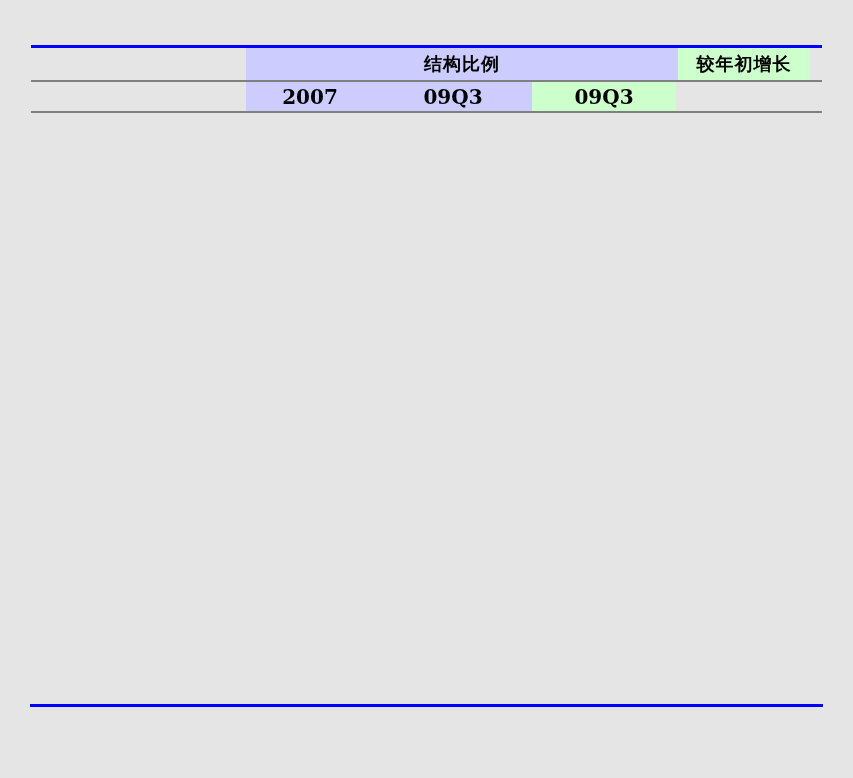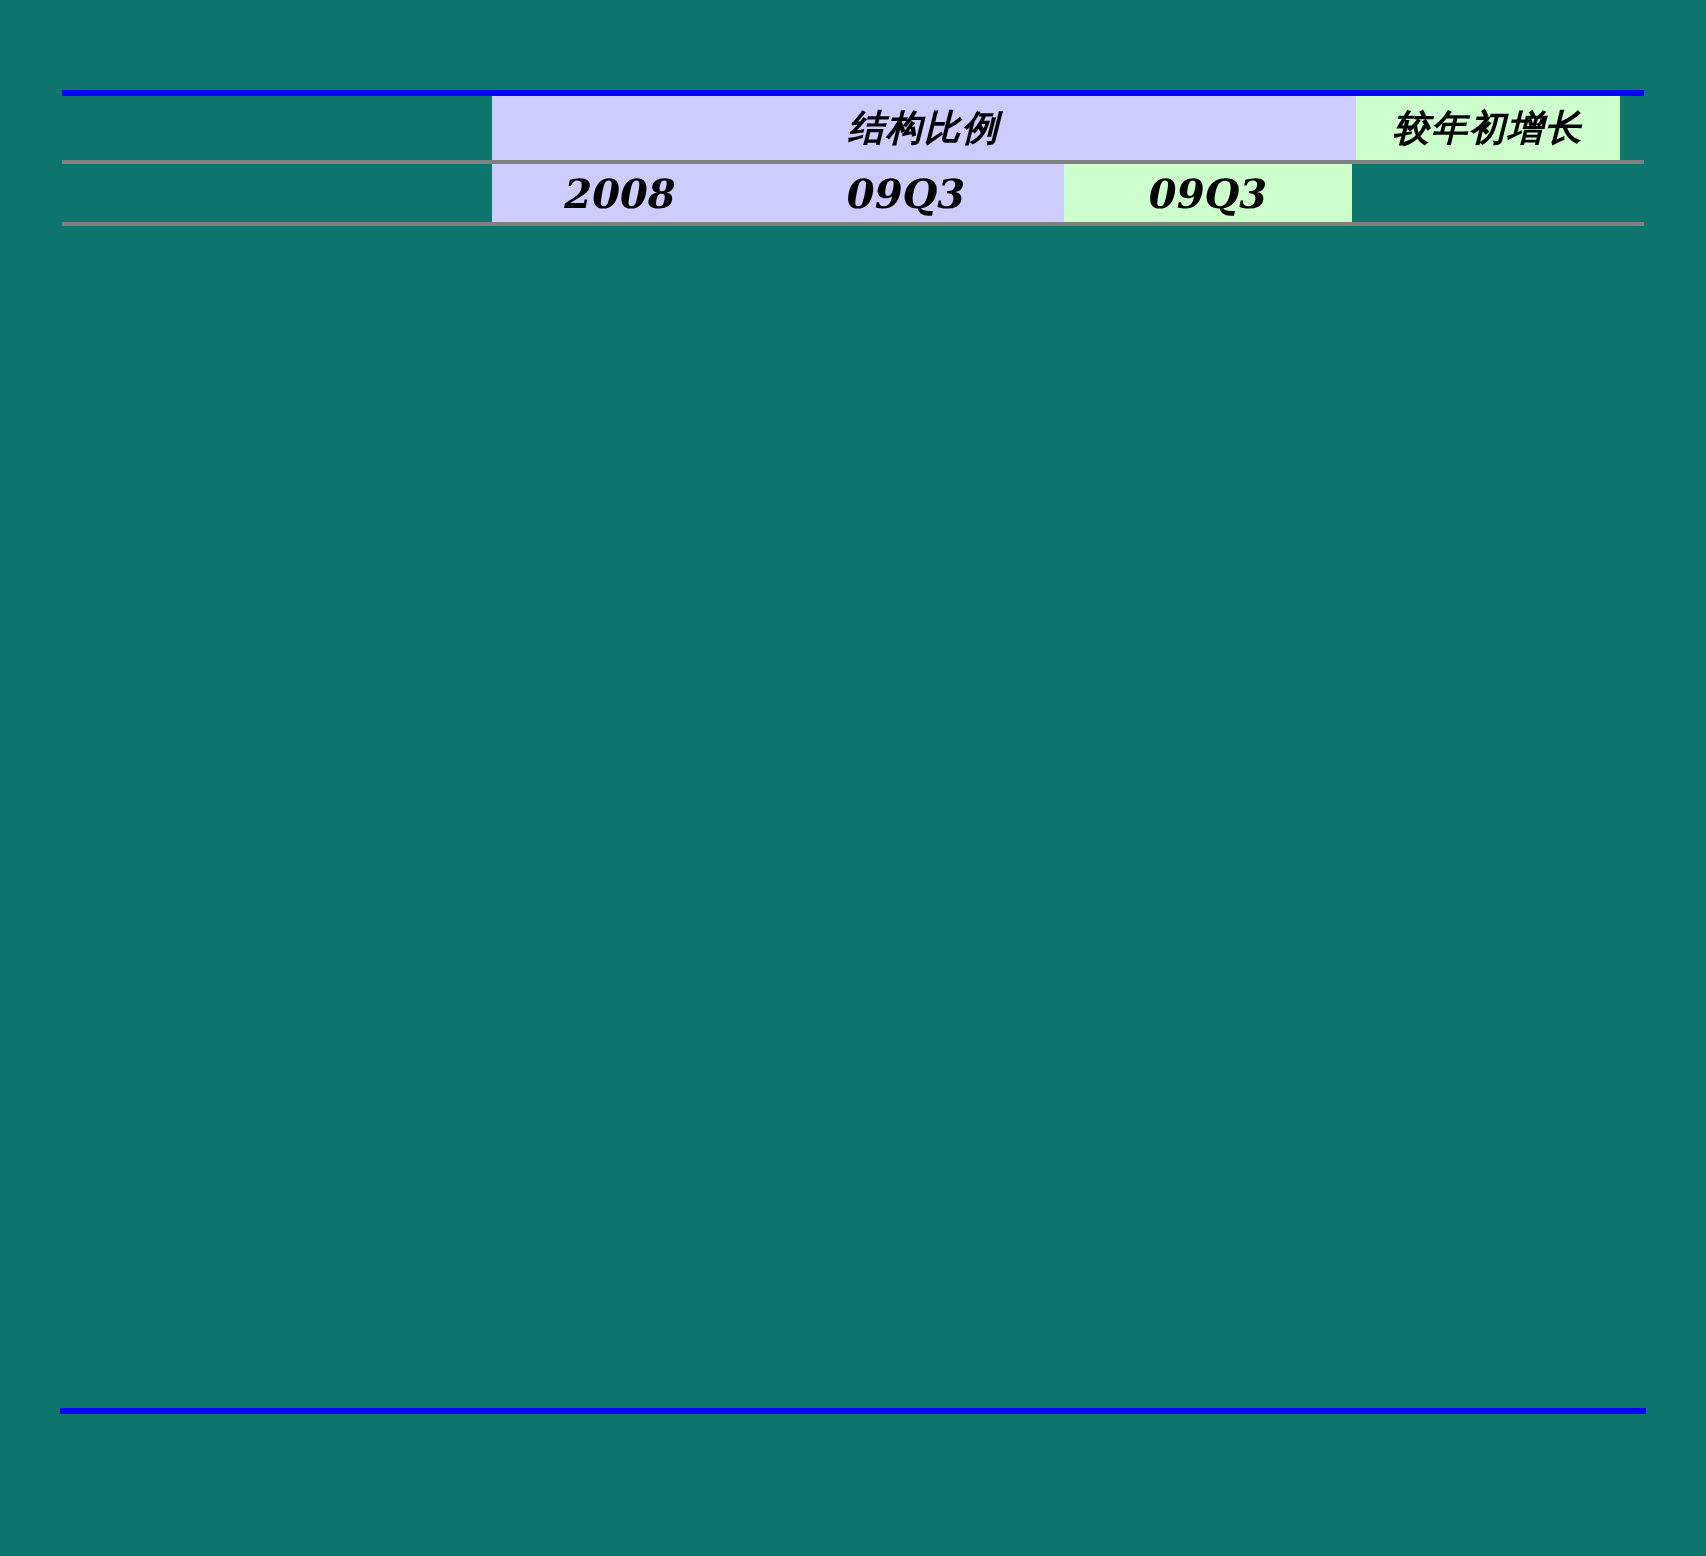--- a/index.html
+++ b/index.html
@@ -8,22 +8,21 @@
     height: 778px;
     background: #000000;
     font-family: "DejaVu Serif", "Liberation Serif", serif;
     overflow: hidden;
     position: relative;
   }
   .canvas {
     position: absolute;
     left: 0; top: 0;
     width: 853px; height: 778px;
-    background: #0f766e;
-    font-style: italic;
+    background: #e5e5e5;
   }
   .rule {
     position: absolute;
     background: #0000FF;
     height: 3px;
   }
   .rule-top    { left: 31px; top: 45px;  width: 791px; }
   .rule-bottom { left: 30px; top: 704px; width: 793px; }
 
   .header-table {
@@ -71,21 +70,21 @@
     <div class="row row-groups">
       <div class="cell spacer-cell"></div>
       <div class="cell structure-bg structure-group-cell group-cell">结构比例</div>
       <div class="cell growth-bg growth-group-cell group-cell">较年初增长</div>
     </div>
 
     <div class="hsep"></div>
 
     <div class="row row-periods">
       <div class="cell spacer-cell"></div>
-      <div class="cell structure-bg period-cell col-1">2008</div>
+      <div class="cell structure-bg period-cell col-1">2007</div>
       <div class="cell structure-bg period-cell col-3">09Q3</div>
       <div class="cell growth-bg period-cell col-growth">09Q3</div>
     </div>
 
     <div class="hsep"></div>
 
   </div>
 
   <div class="rule rule-bottom"></div>
 

